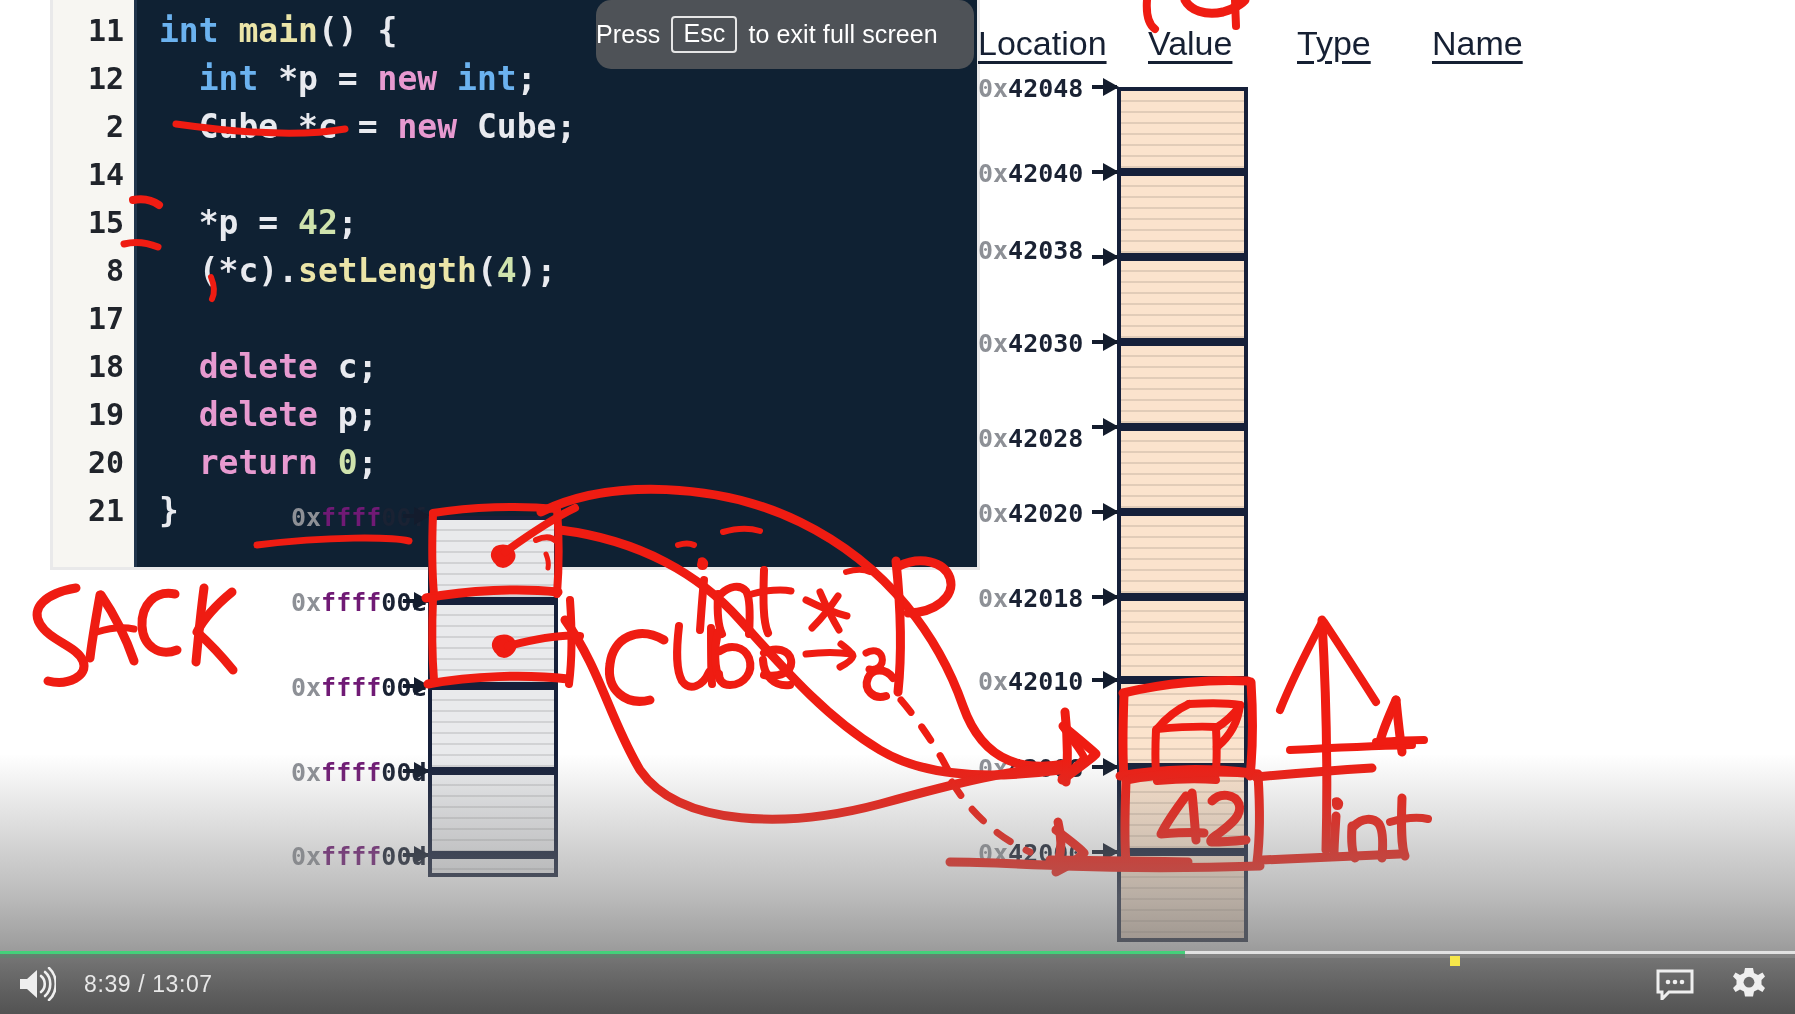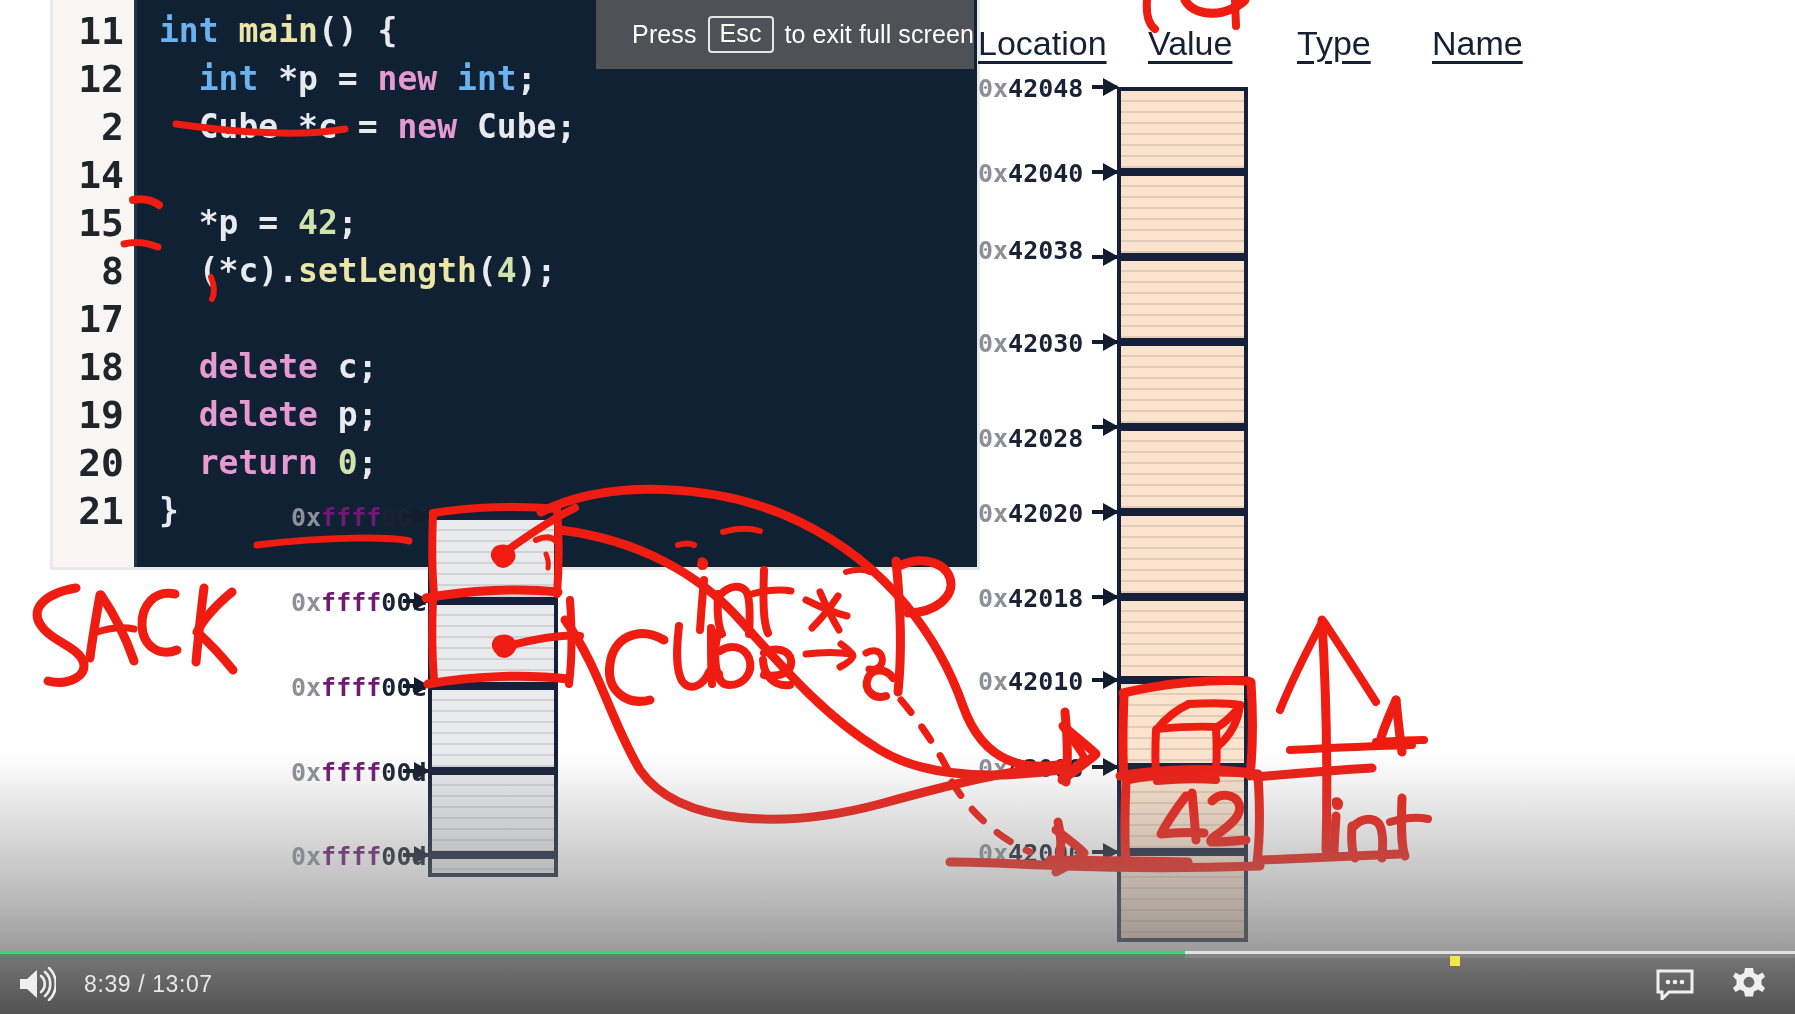--- a/index.html
+++ b/index.html
@@ -28,21 +28,21 @@
   }
   #gutter {
     width: 84px;
     background: #f7f6f2;
     border-right: 3px solid #20344b;
     padding-top: 14px;
     flex: 0 0 84px;
   }
   .gutter-num {
     font-family: "DejaVu Sans Mono", monospace;
-    font-size: 38px;
+    font-size: 30px;
     line-height: 48px;
     font-weight: bold;
     color: #20242b;
     text-align: right;
     padding-right: 10px;
   }
   #code-lines {
     flex: 1 1 auto;
     padding-top: 14px;
     padding-left: 22px;
@@ -61,26 +61,27 @@
   .tk-punc { color: #e8eaef; }
 
   
   #fs-toast {
     position: absolute;
     left: 596px; top: 0px;
     width: 378px; height: 69px;
     background: #4e5257;
     display: flex;
     align-items: center;
-    justify-content: flex-end;
+    justify-content: flex-start;
     gap: 11px;
     color: #ffffff;
     font-size: 25px;
     letter-spacing: 0.1px;
     z-index: 40;
+    border-radius: 15px;
   }
   #fs-toast .kbd {
     border: 2px solid #e6e6e6;
     border-radius: 4px;
     padding: 2px 10px 4px 10px;
     font-size: 25px;
     line-height: 1.05;
   }
 
   

